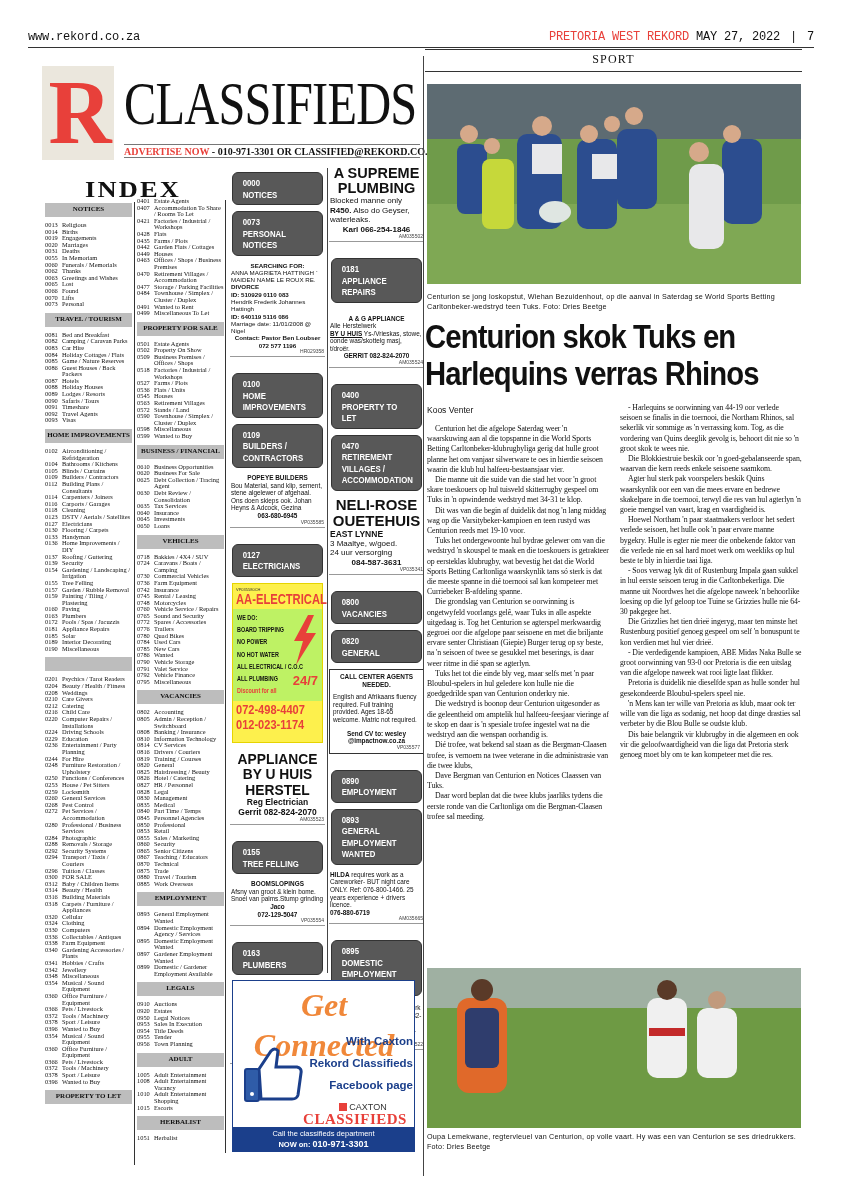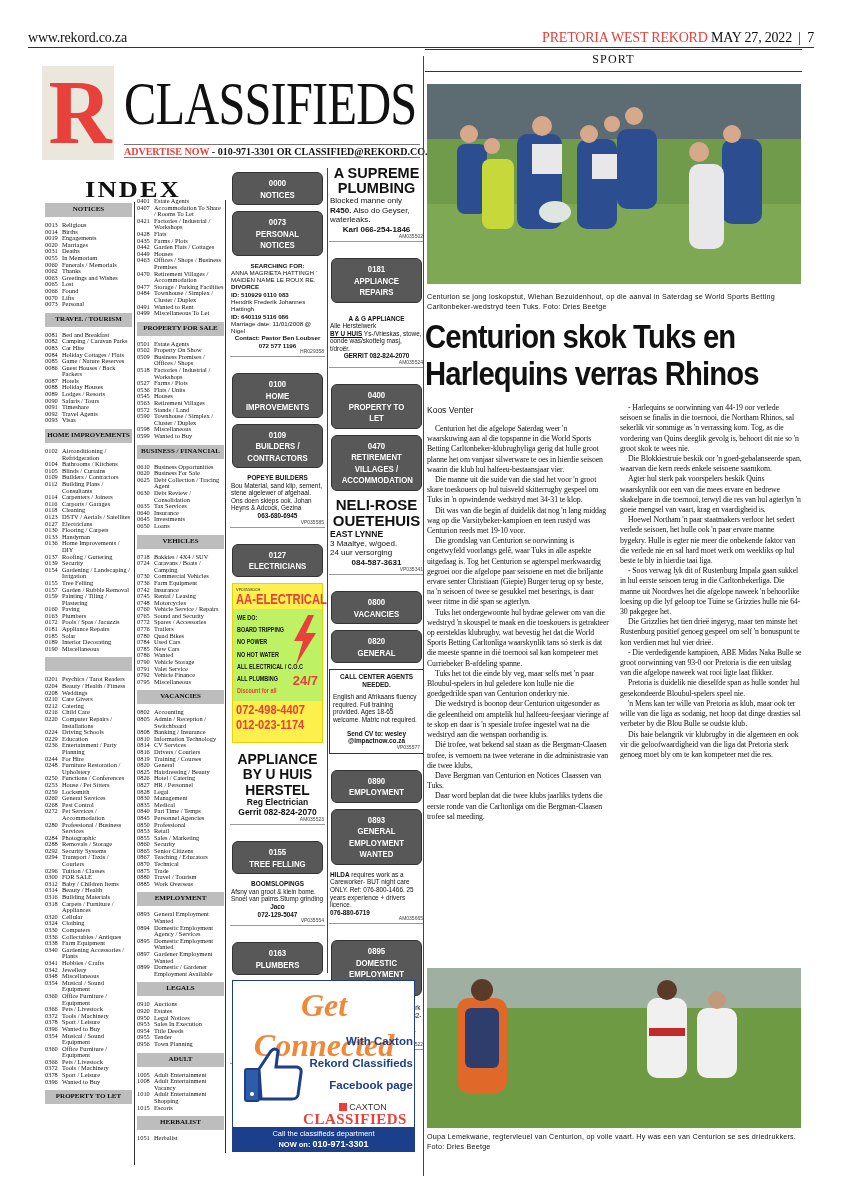--- a/index.html
+++ b/index.html
@@ -1,18 +1,18 @@
 <!DOCTYPE html>
 <html><head>
 <meta charset="utf-8">
 <style>
 *{box-sizing:border-box;margin:0;padding:0}
 html,body{width:842px;height:1191px;background:#fff;overflow:hidden}
 body{position:relative;font-family:"Liberation Serif",serif;color:#111}
-.topbar{position:absolute;left:28px;right:28px;top:30px;height:14px;font-family:Liberation Serif, serif;font-size:14px;letter-spacing:-0.2px}
+.topbar{position:absolute;left:28px;right:28px;top:30px;height:14px;font-family:Liberation Mono, monospace;font-size:12px;letter-spacing:-0.2px}
 .topbar .url{position:absolute;left:0;top:0}
 .topbar .right{position:absolute;right:0;top:0}
 .topbar .pub{color:#e8403a}
 .rule-top{position:absolute;left:28px;right:28px;top:47px;border-top:1.5px solid #333}
 
 .cls-head{position:absolute;left:40px;top:66px;width:380px;height:96px}
 .rbox{position:absolute;left:2px;top:0;width:72px;height:94px;background:#ebe7dd}
 .rletter{position:absolute;left:4px;top:-4px;width:72px;font-family:"Liberation Serif",serif;font-weight:bold;font-size:92px;color:#e8403a;line-height:100px;text-align:center;transform:scaleX(0.95)}
 .clstitle{position:absolute;left:84px;top:0;font-family:"Liberation Serif",serif;font-size:62px;line-height:74px;letter-spacing:-1px;transform:scaleX(0.78);transform-origin:left top;white-space:nowrap}
 .adline{position:absolute;left:84px;top:78px;right:0;border-top:1px solid #777;border-bottom:1px solid #777;height:14px;font-family:"Liberation Serif",serif;font-weight:bold;font-size:10px;line-height:13px;white-space:nowrap}
@@ -27,21 +27,21 @@
 .idx-sep2{position:absolute;left:180px;top:2px;bottom:20px;border-left:1.5px solid #333}
 .idx-head{background:#bdbdbd;text-align:center;font-weight:bold;font-size:7px;padding:3px 2px;margin:5px 0 5px 0;line-height:7.5px;min-height:14px}
 .idx-item{display:flex;white-space:normal}
 .idx-item .code{width:17px;flex:none}
 .idx-item .lbl{flex:1}
 
 .adcol{position:absolute;top:168px;width:95px}
 .adcol.a1{left:230px}
 .adcol.a2{left:329px}
 .vline{position:absolute;border-left:1px solid #444}
-.catbox{background:#585858;color:#fff;border-radius:6px;text-align:center;font-family:"Liberation Sans",sans-serif;font-weight:bold;font-size:9.5px;line-height:11.5px;padding:4px 2px;margin:4px 2px 6px 2px;border:1.5px solid #333;transform-origin:center}
+.catbox{background:#585858;color:#fff;border-radius:6px;font-family:"Liberation Sans",sans-serif;font-weight:bold;font-size:9.5px;line-height:11.5px;padding:4px 2px;margin:4px 2px 6px 2px;border:1.5px solid #333;transform-origin:center}
 .catbox span{display:block;transform:scaleX(0.82)}
 .ad{font-family:"Liberation Sans",sans-serif;font-size:6.4px;line-height:7.6px;padding:0 1px 2px 1px;border-bottom:1px solid #999;margin-bottom:16px;position:relative}
 .ad .ref{display:block;text-align:right;font-size:5px;line-height:5px;color:#444}
 .ad .c{text-align:center}
 .ad b{font-weight:bold}
 .big{font-family:"Liberation Sans",sans-serif;font-weight:bold;text-align:center}
 .aa-ad{background:#fdf04d;border:1.5px solid #e6d400;padding:3px 3px;margin:4px 2px 8px 2px;font-family:"Liberation Sans",sans-serif;position:relative;height:160px}
 .aa-ad .ref{font-size:4px;color:#333}
 .aa-ad .name{color:#e8403a;font-weight:bold;font-size:14px;line-height:15px;transform:scaleX(0.8);transform-origin:left;white-space:nowrap}
 .aa-ad .inner{background:#bef264;margin:2px -3px 0 -3px;padding:3px 4px;height:92px;position:relative}
@@ -1132,22 +1132,22 @@
 <div class="headline">
   <div>Centurion skok Tuks en</div>
   <div>Harlequins verras Rhinos</div>
 </div>
 <div class="byline">Koos Venter</div>
 
 <div class="body-col b1" id="bodyc1">
     <p>Centurion het die afgelope Saterdag weer 'n waarskuwing aan al die topspanne in die World Sports Betting Carltonbeker-klubrugbyliga gerig dat hulle groot planne het om vanjaar silwerware te oes in hierdie seisoen waarin die klub hul halfeeu-bestaansjaar vier.</p>
     <p>Die manne uit die suide van die stad het voor 'n groot skare toeskouers op hul tuisveld skitterrugby gespeel om Tuks in 'n opwindende wedstryd met 34-31 te klop.</p>
     <p>Dit was van die begin af duidelik dat nog 'n lang middag wag op die Varsitybeker-kampioen en teen rustyd was Centurion reeds met 19-10 voor.</p>
+    <p>Tuks het ondergewoonte hul bydrae gelewer om van die wedstryd 'n skouspel te maak en die toeskouers is getrakteer op eersteklas klubrugby, wat bevestig het dat die World Sports Betting Carltonliga waarskynlik tans só sterk is dat die meeste spanne in dié toernooi sal kan kompeteer met Curriebeker B-afdeling spanne.</p>
     <p>Die grondslag van Centurion se oorwinning is ongetwyfeld voorlangs gelê, waar Tuks in alle aspekte uitgedaag is. Tog het Centurion se agterspel merkwaardig gegroei oor die afgelope paar seisoene en met die briljante ervare senter Christiaan (Giepie) Burger terug op sy beste, na 'n seisoen of twee se gesukkel met beserings, is daar weer ritme in dié span se agterlyn.</p>
-    <p>Tuks het ondergewoonte hul bydrae gelewer om van die wedstryd 'n skouspel te maak en die toeskouers is getrakteer op eersteklas klubrugby, wat bevestig het dat die World Sports Betting Carltonliga waarskynlik tans só sterk is dat die meeste spanne in dié toernooi sal kan kompeteer met Curriebeker B-afdeling spanne.</p>
     <p>Tuks het tot die einde bly veg, maar selfs met 'n paar Bloubul-spelers in hul geledere kon hulle nie die goedgedrilde span van Centurion onderkry nie.</p>
     <p>Die wedstryd is boonop deur Centurion uitgesonder as die geleentheid om amptelik hul halfeeu-feesjaar vieringe af te skop en daar is 'n spesiale trofee ingestel wat na die wedstryd aan die wenspan oorhandig is.</p>
     <p>Dié trofee, wat bekend sal staan as die Bergman-Claasen trofee, is vernoem na twee veterane in die administrasie van die twee klubs,</p>
     <p>Dave Bergman van Centurion en Notices Claassen van Tuks.</p>
     <p>Daar word beplan dat die twee klubs jaarliks tydens die eerste ronde van die Carltonliga om die Bergman-Claasen trofee sal meeding.</p>
   </div>
 <div class="body-col b2" id="bodyc2">
     <p>- Harlequins se oorwinning van 44-19 oor verlede seisoen se finalis in die toernooi, die Northam Rhinos, sal sekerlik vir sommige as 'n verrassing kom. Tog, as die vordering van Quins deeglik gevolg is, behoort dit nie so 'n groot skok te wees nie.</p>
     <p>Die Blokkiestruie beskik oor 'n goed-gebalanseerde span, waarvan die kern reeds enkele seisoene saamkom.</p>
     <p>Agter hul sterk pak voorspelers beskik Quins waarskynlik oor een van die mees ervare en bedrewe skakelpare in die toernooi, terwyl die res van hul agterlyn 'n goeie mengsel van vaart, krag en vaardigheid is.</p>

